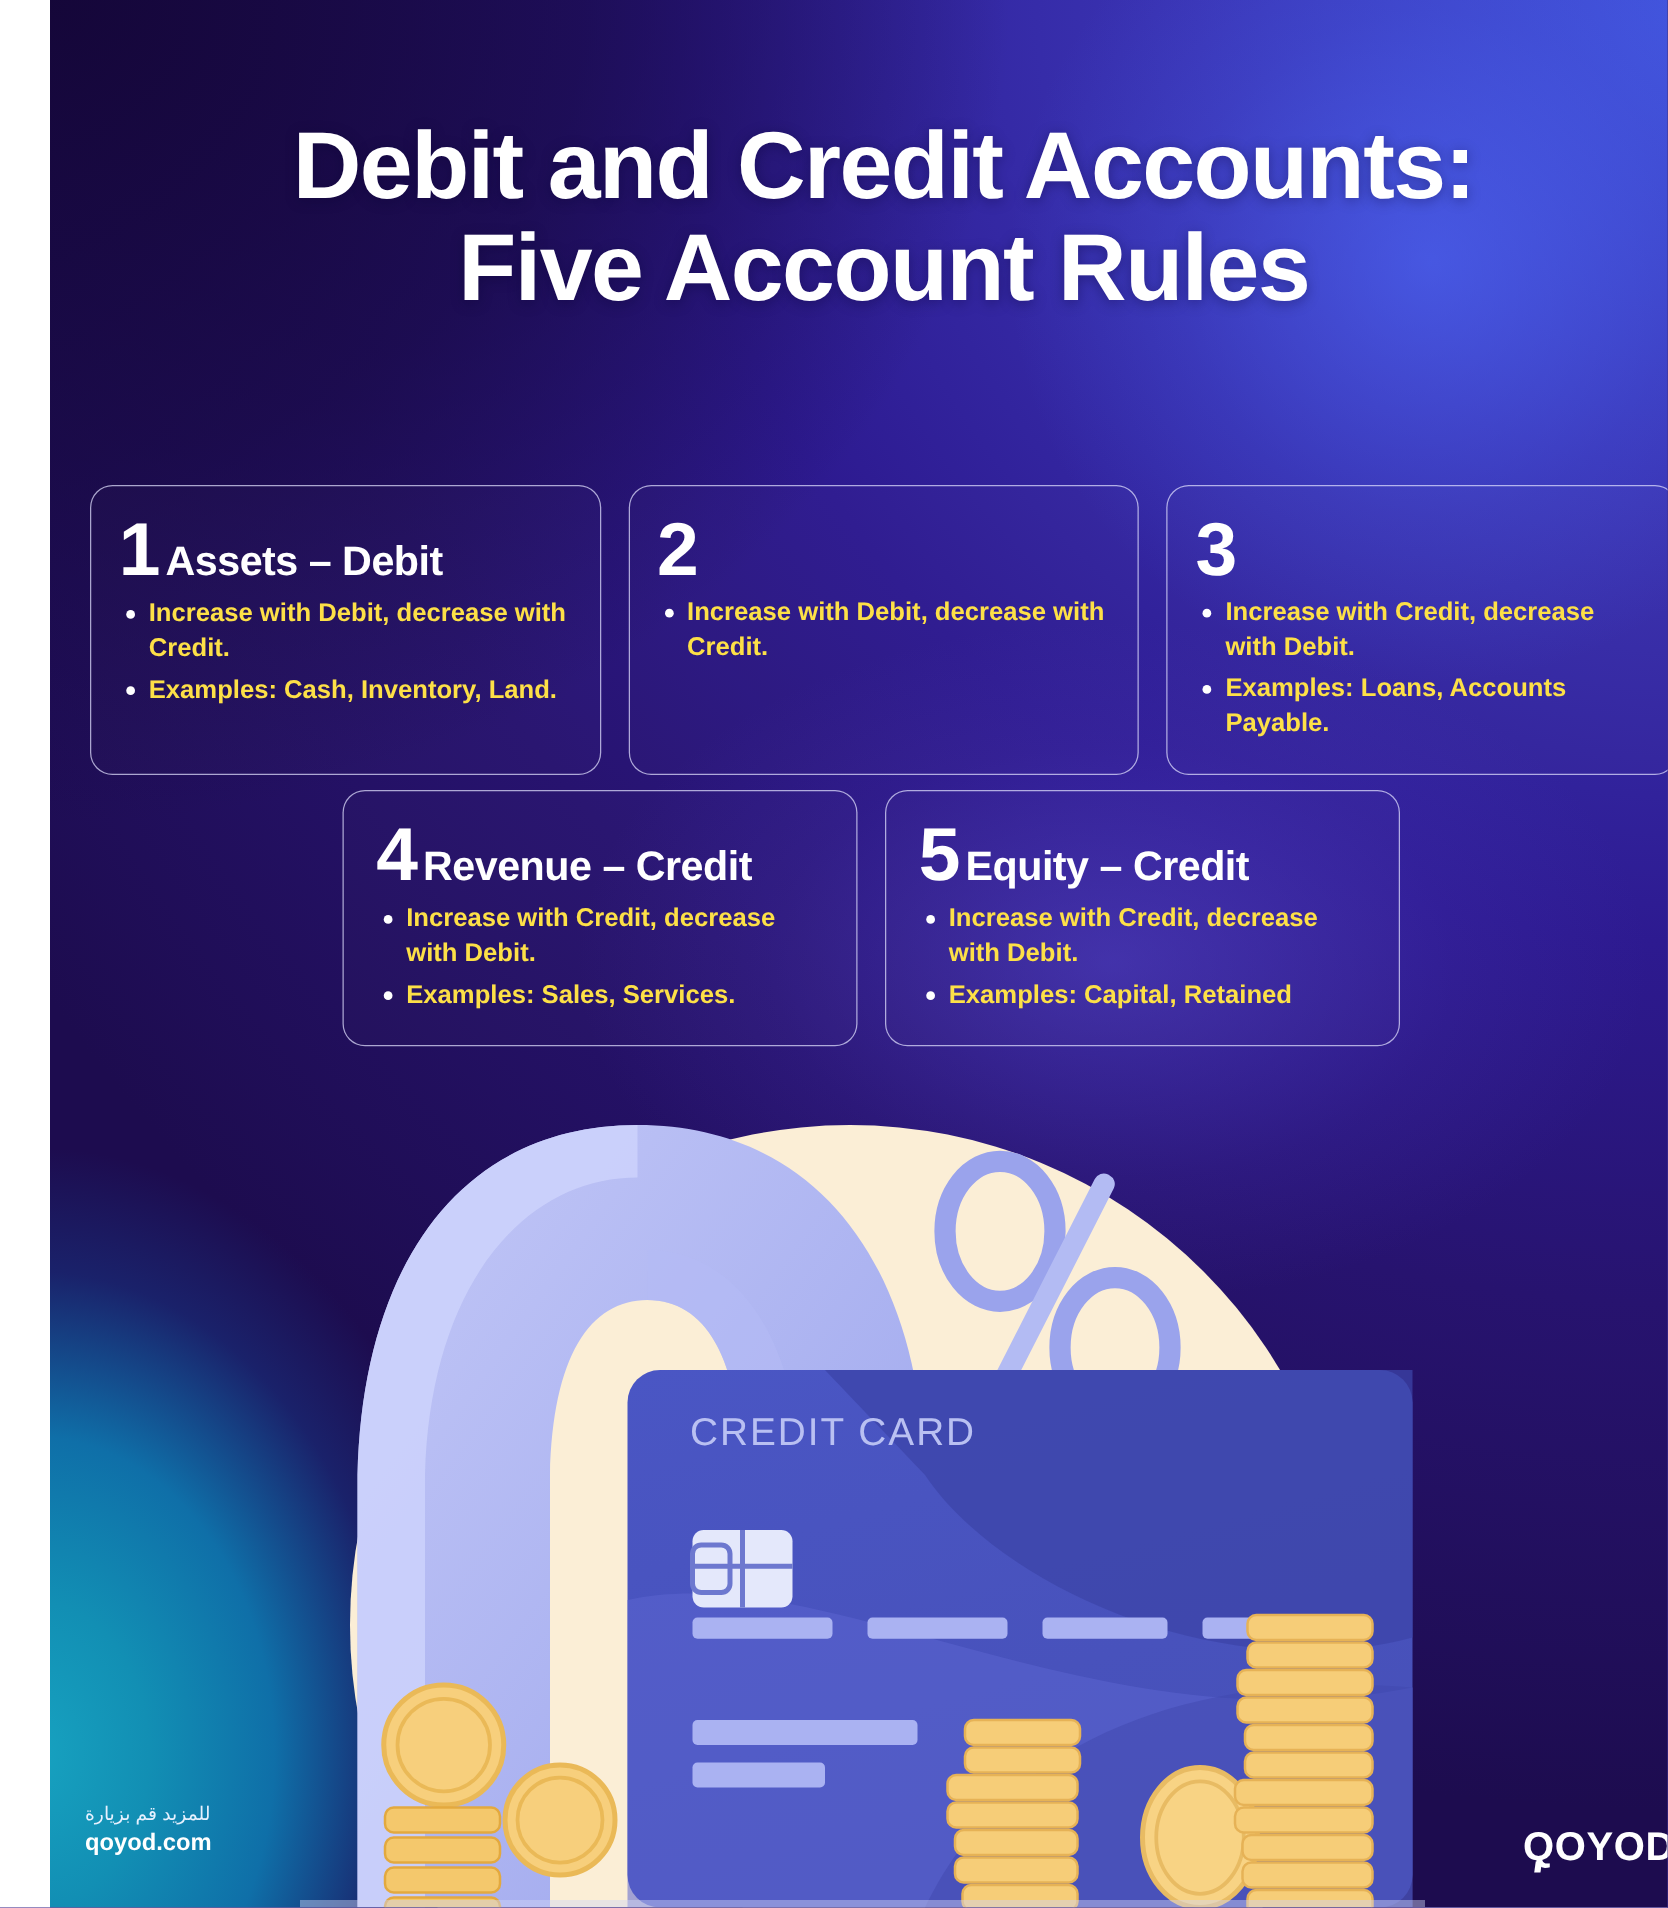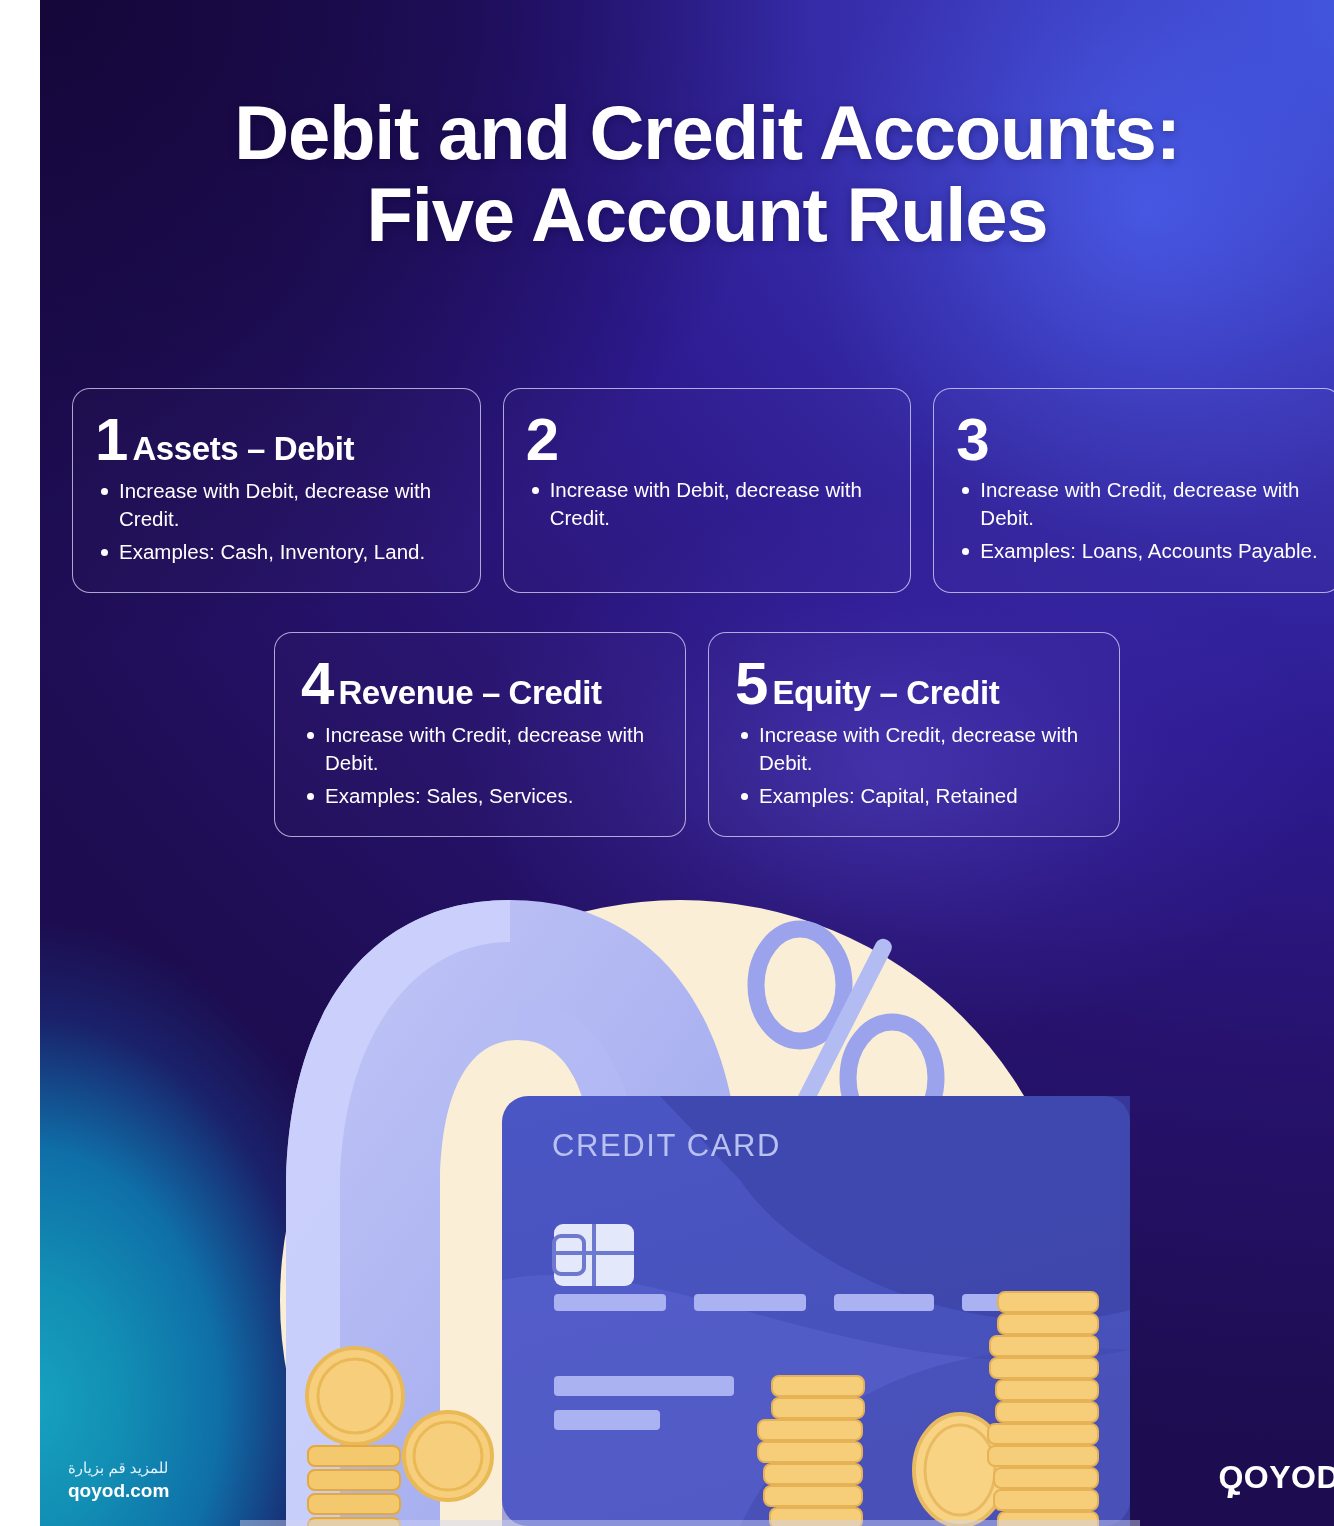--- a/index.html
+++ b/index.html
@@ -90,46 +90,46 @@
     color: #ffffff;
     font-weight: 800;
     font-size: 33px;
     line-height: 1;
     letter-spacing: -0.4px;
     white-space: nowrap;
   }
   .card-bullets { list-style: none; }
   .card-bullets li {
     position: relative;
-    color: #ffffff;
+    color: #fde047;
     font-size: 20.5px;
     line-height: 1.38;
     padding-left: 24px;
     margin-bottom: 4px;
-    font-weight: 400;
+    font-weight: 700;
   }
   .card-bullets li::before {
     content: "";
     position: absolute;
     left: 6px; top: 11px;
     width: 7px; height: 7px;
     border-radius: 50%;
     background: #ffffff;
   }
 
   
   .illustration {
     position: absolute; left: 0; top: 880px; width: 1334px; height: 646px;
     z-index: 4;
   }
   .illustration svg { display: block; width: 1334px; height: 646px; }
 
   
   .footer-left {
-    position: absolute; left: 28px; bottom: 22px; z-index: 9;
+    position: absolute; left: 28px; bottom: 38px; z-index: 9;
     color: #eef4ff; text-align: left;
   }
   .footer-ar {
     font-size: 15px; direction: rtl; line-height: 1.45;
     color: #e6f1ff; font-weight: 400;
   }
   .footer-url {
     font-size: 19px; font-weight: 600; color: #ffffff; line-height: 1.35;
   }
   .footer-logo {

